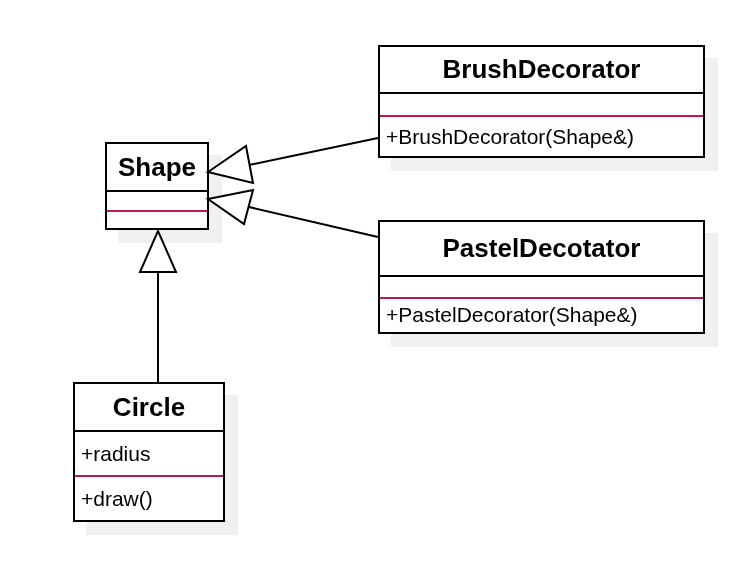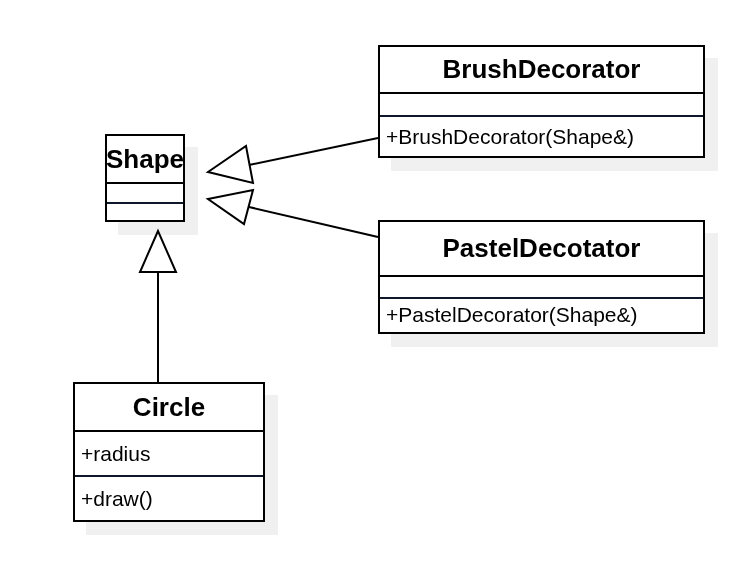--- a/index.html
+++ b/index.html
@@ -29,53 +29,53 @@
     white-space: nowrap;
   }
   .cb-row {
     box-sizing: border-box;
     display: flex; align-items: center;
     font-size: 21px; color: #000000;
     padding-left: 6px;
     white-space: nowrap;
     overflow: hidden;
   }
-  .cb-row.divided { border-bottom: 2px solid #0f172a; }
+  .cb-row.divided { border-bottom: 2px solid #be185d; }
 
   svg.connectors {
     position: absolute; left: 0; top: 0;
     pointer-events: none;
   }
   svg.connectors line { stroke: #000000; stroke-width: 2; }
   svg.connectors polygon { fill: #ffffff; stroke: #000000; stroke-width: 2; }
 </style>
 </head>
 <body>
 
 <div class="canvas">
 
-  <div class="class-box" style="left:105px; top:134px; width:80px; height:88px;">
+  <div class="class-box" style="left:105px; top:142px; width:104px; height:88px;">
     <div class="cb-title" style="height:48px;">Shape</div>
     <div class="cb-row divided" style="height:20px;"></div>
     <div class="cb-row" style="height:16px;"></div>
   </div>
 
   <div class="class-box" style="left:378px; top:45px; width:327px; height:113px;">
     <div class="cb-title" style="height:47px;">BrushDecorator</div>
     <div class="cb-row divided" style="height:23px;"></div>
     <div class="cb-row" style="height:39px;">+BrushDecorator(Shape&amp;)</div>
   </div>
 
   <div class="class-box" style="left:378px; top:220px; width:327px; height:114px;">
     <div class="cb-title" style="height:55px;">PastelDecotator</div>
     <div class="cb-row divided" style="height:22px;"></div>
     <div class="cb-row" style="height:32px;">+PastelDecorator(Shape&amp;)</div>
   </div>
 
-  <div class="class-box" style="left:73px; top:382px; width:192px; height:140px;">
+  <div class="class-box" style="left:73px; top:382px; width:152px; height:140px;">
     <div class="cb-title" style="height:48px;">Circle</div>
     <div class="cb-row divided" style="height:45px;">+radius</div>
     <div class="cb-row" style="height:43px;">+draw()</div>
   </div>
 
   <svg class="connectors" width="750" height="564" viewBox="0 0 750 564">
 
     <line x1="378" y1="138" x2="249" y2="165"></line>
     <polygon points="208,172 246,146 253,183"></polygon>
 

